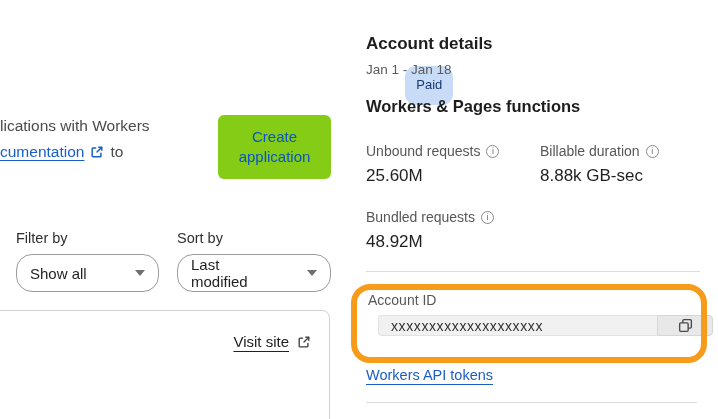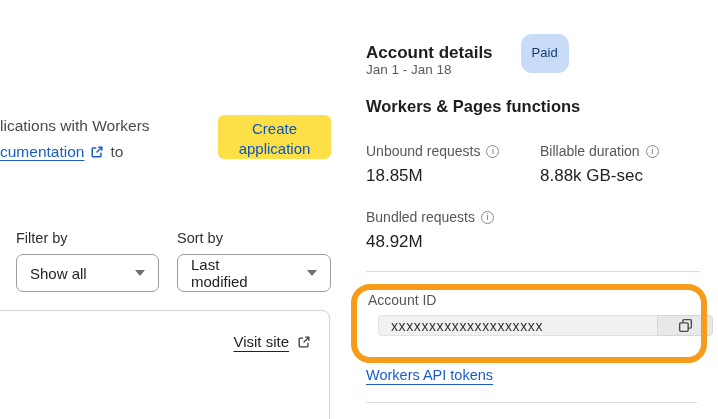--- a/index.html
+++ b/index.html
@@ -8,49 +8,49 @@
     position:relative; width:718px; height:419px; overflow:hidden;
     background:#fff; font-family:"Liberation Sans", sans-serif; color:#222;
   }
   
   .intro-line1 { position:absolute; left:0; top:117px; font-size:15.5px; color:#4a4a4a; white-space:nowrap; }
   .intro-line2 { position:absolute; left:0; top:143px; font-size:15.5px; color:#4a4a4a; white-space:nowrap; display:flex; align-items:center; gap:6px; }
   .doc-link { color:#1a5dc8; text-decoration:underline; text-underline-offset:3px; cursor:pointer; }
   .ext-icon { color:#1a5dc8; display:inline-flex; }
   .ext-icon.dark { color:#3c3c3c; }
   .create-btn {
-    position:absolute; left:218px; top:115px; width:113px; height:44px;
-    background:#fde047; color:#0b55c4; border:none; border-radius:6px;
+    position:absolute; left:218px; top:115px; width:113px; height:64px;
+    background:#84cc16; color:#0b55c4; border:none; border-radius:6px;
     font-family:inherit; font-size:15px; line-height:1.35; text-align:center; cursor:pointer;
     padding:4px 10px;
   }
   .field-label { position:absolute; font-size:14.5px; color:#2f2f2f; }
   .filter-label { left:16px; top:230px; }
   .sort-label { left:177px; top:230px; }
   .select {
     position:absolute; top:254px; height:38px; background:#fff;
-    border:1px solid #9b9b9b; border-radius:7px; display:flex; align-items:center;
+    border:1px solid #9b9b9b; border-radius:16px; display:flex; align-items:center;
     padding:0 13px; font-size:15px; color:#1f1f1f; cursor:pointer;
   }
   .select-filter { left:16px; width:143px; }
   .select-sort { left:177px; width:154px;gap:36px; }
   .select .val { flex:1; }
   .chev { width:0; height:0; border-left:5px solid transparent; border-right:5px solid transparent; border-top:6px solid #6f6f6f; }
   .card {
     position:absolute; left:-24px; top:310px; width:354px; height:130px;
     background:#fff; border:1px solid #d2d2d2; border-radius:0 8px 0 0;
   }
   .visit-link {
     position:absolute; right:18px; top:22px; display:flex; align-items:center; gap:8px;
     font-size:15px; color:#222; cursor:pointer;
   }
   .visit-link .txt { text-decoration:underline; text-underline-offset:4px;text-align:right; }
   
   .right { position:absolute; left:366px; top:0; width:334px; height:419px; }
-  .title-row { position:absolute; left:0; top:34px; display:flex; align-items:center; gap:28px; }
+  .title-row { position:absolute; left:0; top:34px; display:flex; align-items:center; gap:12px;flex-direction:column; }
   .acct-title { font-size:17px; font-weight:700; color:#1d1d1d; }
   .badge {
     background:#c8dcf8; color:#173a6d; font-size:13px;
     padding:11px 11px; border-radius:11px; line-height:1.3;
   }
   .date-range { position:absolute; left:0; top:62px; font-size:13.5px; color:#5b5b5b; }
   .section-title { position:absolute; left:0; top:97px; font-size:16.5px; font-weight:700; color:#1d1d1d; }
   .stat { position:absolute; }
   .stat-1 { left:0; top:143px; }
   .stat-2 { left:174px; top:143px; }
@@ -139,21 +139,21 @@
     </div>
     <div class="date-range">Jan 1 - Jan 18</div>
 
     <div class="section-title">Workers &amp; Pages functions</div>
 
     <div class="stat stat-1">
       <div class="stat-label">
         <span>Unbound requests</span>
         <span class="info-icon">i</span>
       </div>
-      <div class="stat-value">18.85M</div>
+      <div class="stat-value">25.60M</div>
     </div>
 
     <div class="stat stat-2">
       <div class="stat-label">
         <span>Billable duration</span>
         <span class="info-icon">i</span>
       </div>
       <div class="stat-value">8.88k GB-sec</div>
     </div>
 

